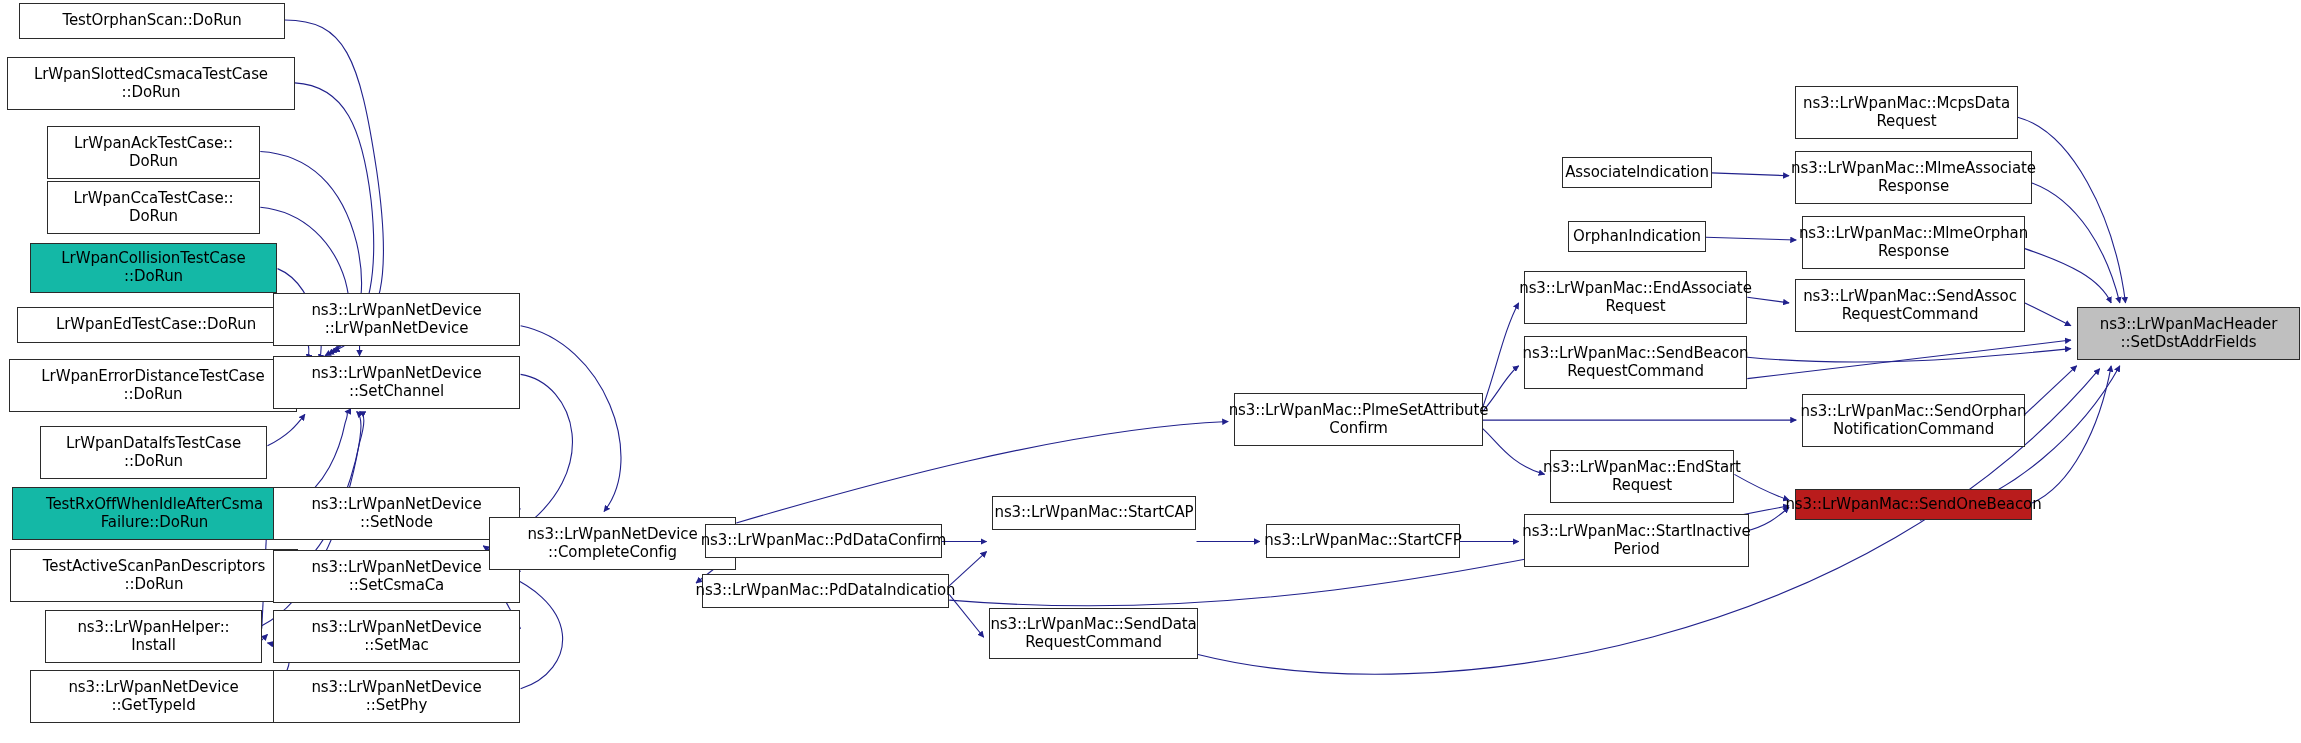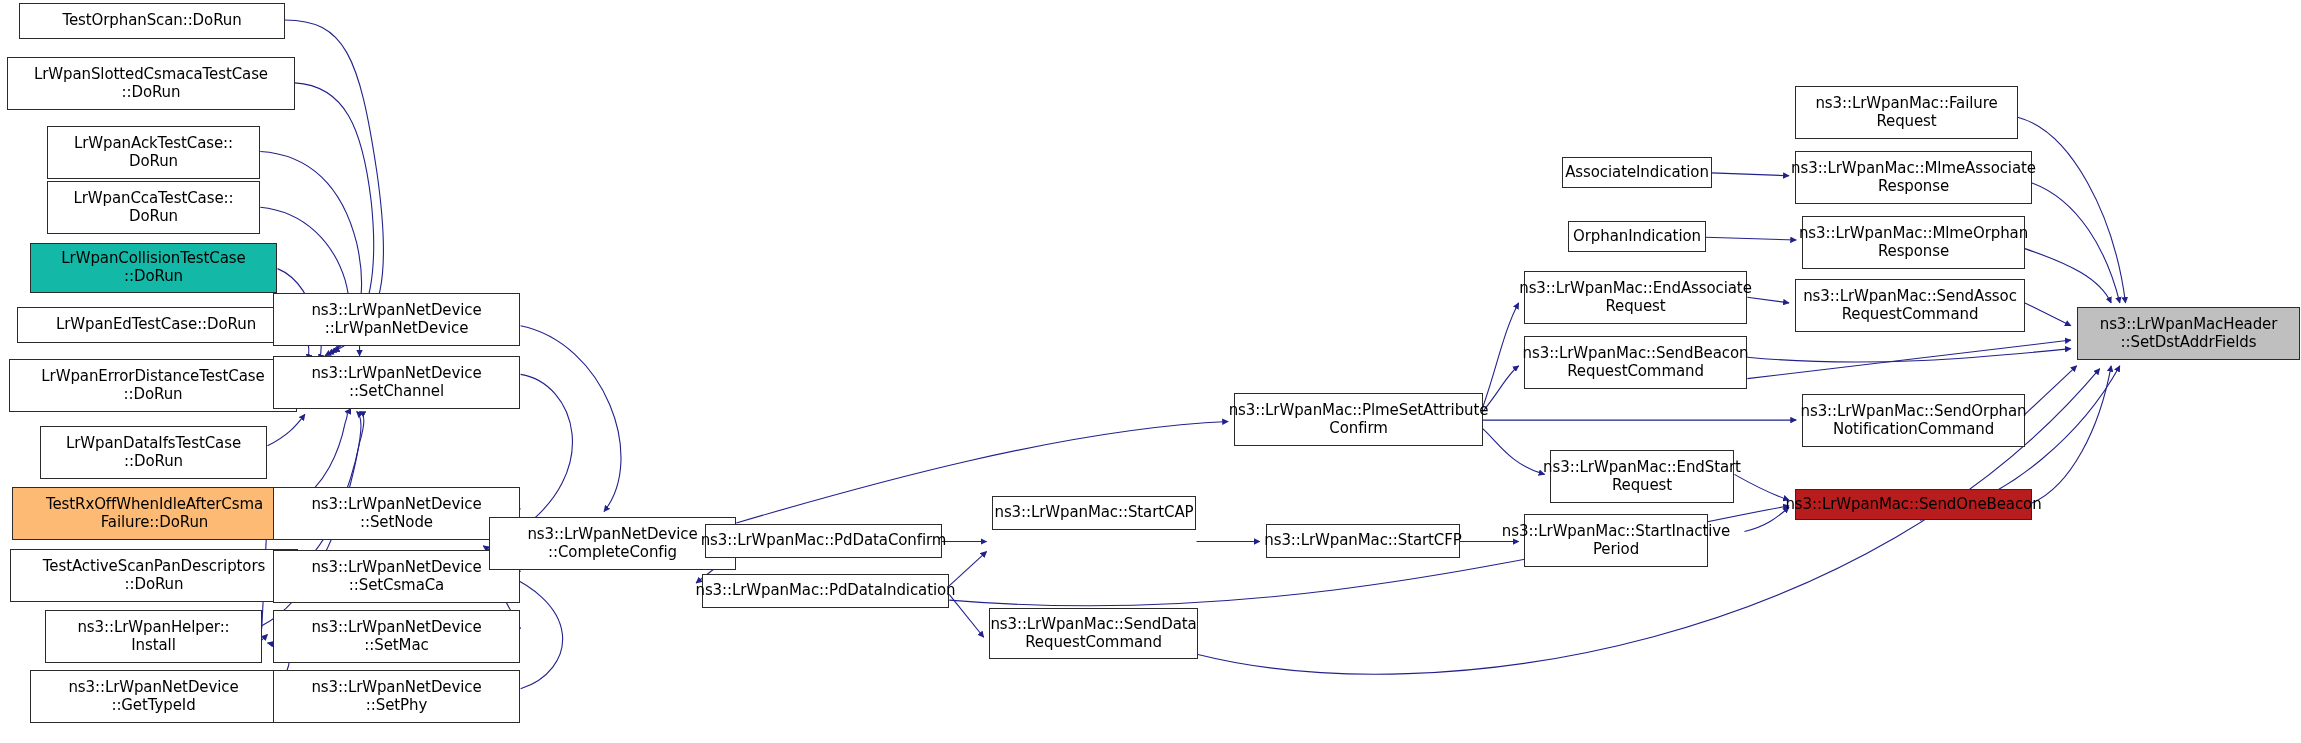--- a/index.html
+++ b/index.html
@@ -119,21 +119,21 @@
 DoRun</span></div>
       <div class="node" style="left: 47px; top: 181px; width: 213px; height: 53px; border-color: rgb(43, 43, 43); background: rgb(255, 255, 255);"><span class="node-label">LrWpanCcaTestCase::
 DoRun</span></div>
       <div class="node" style="left: 30px; top: 243px; width: 247px; height: 50px; border-color: rgb(43, 43, 43); background: #14b8a6;"><span class="node-label">LrWpanCollisionTestCase
 ::DoRun</span></div>
       <div class="node" style="left: 17px; top: 307px; width: 278px; height: 36px; border-color: rgb(43, 43, 43); background: rgb(255, 255, 255);"><span class="node-label">LrWpanEdTestCase::DoRun</span></div>
       <div class="node" style="left: 9px; top: 359px; width: 288px; height: 53px; border-color: rgb(43, 43, 43); background: rgb(255, 255, 255);"><span class="node-label">LrWpanErrorDistanceTestCase
 ::DoRun</span></div>
       <div class="node" style="left: 40px; top: 426px; width: 227px; height: 53px; border-color: rgb(43, 43, 43); background: rgb(255, 255, 255);"><span class="node-label">LrWpanDataIfsTestCase
 ::DoRun</span></div>
-      <div class="node" style="left: 12px; top: 487px; width: 285px; height: 53px; border-color: rgb(43, 43, 43); background: #fdba74;"><span class="node-label">TestRxOffWhenIdleAfterCsma
+      <div class="node" style="left: 12px; top: 487px; width: 285px; height: 53px; border-color: rgb(43, 43, 43); background: #14b8a6;"><span class="node-label">TestRxOffWhenIdleAfterCsma
 Failure::DoRun</span></div>
       <div class="node" style="left: 10px; top: 549px; width: 288px; height: 53px; border-color: rgb(43, 43, 43); background: rgb(255, 255, 255);"><span class="node-label">TestActiveScanPanDescriptors
 ::DoRun</span></div>
       <div class="node" style="left: 45px; top: 610px; width: 217px; height: 53px; border-color: rgb(43, 43, 43); background: rgb(255, 255, 255);"><span class="node-label">ns3::LrWpanHelper::
 Install</span></div>
       <div class="node" style="left: 30px; top: 670px; width: 247px; height: 53px; border-color: rgb(43, 43, 43); background: rgb(255, 255, 255);"><span class="node-label">ns3::LrWpanNetDevice
 ::GetTypeId</span></div>
       <div class="node" style="left: 273px; top: 293px; width: 247px; height: 53px; border-color: rgb(43, 43, 43); background: rgb(255, 255, 255);"><span class="node-label">ns3::LrWpanNetDevice
 ::LrWpanNetDevice</span></div>
       <div class="node" style="left: 273px; top: 356px; width: 247px; height: 53px; border-color: rgb(43, 43, 43); background: rgb(255, 255, 255);"><span class="node-label">ns3::LrWpanNetDevice
@@ -147,33 +147,33 @@
       <div class="node" style="left: 273px; top: 670px; width: 247px; height: 53px; border-color: rgb(43, 43, 43); background: rgb(255, 255, 255);"><span class="node-label">ns3::LrWpanNetDevice
 ::SetPhy</span></div>
       <div class="node" style="left: 489px; top: 517px; width: 247px; height: 53px; border-color: rgb(43, 43, 43); background: rgb(255, 255, 255);"><span class="node-label">ns3::LrWpanNetDevice
 ::CompleteConfig</span></div>
       <div class="node" style="left: 705px; top: 524px; width: 237px; height: 34px; border-color: rgb(43, 43, 43); background: rgb(255, 255, 255);"><span class="node-label">ns3::LrWpanMac::PdDataConfirm</span></div>
       <div class="node" style="left: 702px; top: 574px; width: 247px; height: 34px; border-color: rgb(43, 43, 43); background: rgb(255, 255, 255);"><span class="node-label">ns3::LrWpanMac::PdDataIndication</span></div>
       <div class="node" style="left: 989px; top: 608px; width: 209px; height: 51px; border-color: rgb(43, 43, 43); background: rgb(255, 255, 255);"><span class="node-label">ns3::LrWpanMac::SendData
 RequestCommand</span></div>
       <div class="node" style="left: 992px; top: 496px; width: 204px; height: 34px; border-color: rgb(43, 43, 43); background: rgb(255, 255, 255);"><span class="node-label">ns3::LrWpanMac::StartCAP</span></div>
       <div class="node" style="left: 1266px; top: 524px; width: 194px; height: 34px; border-color: rgb(43, 43, 43); background: rgb(255, 255, 255);"><span class="node-label">ns3::LrWpanMac::StartCFP</span></div>
-      <div class="node" style="left: 1524px; top: 514px; width: 184px; height: 53px; border-color: rgb(43, 43, 43); background: rgb(255, 255, 255);"><span class="node-label">ns3::LrWpanMac::StartInactive
+      <div class="node" style="left: 1524px; top: 514px; width: 225px; height: 53px; border-color: rgb(43, 43, 43); background: rgb(255, 255, 255);"><span class="node-label">ns3::LrWpanMac::StartInactive
 Period</span></div>
       <div class="node" style="left: 1234px; top: 393px; width: 249px; height: 53px; border-color: rgb(43, 43, 43); background: rgb(255, 255, 255);"><span class="node-label">ns3::LrWpanMac::PlmeSetAttribute
 Confirm</span></div>
       <div class="node" style="left: 1524px; top: 271px; width: 223px; height: 53px; border-color: rgb(43, 43, 43); background: rgb(255, 255, 255);"><span class="node-label">ns3::LrWpanMac::EndAssociate
 Request</span></div>
       <div class="node" style="left: 1524px; top: 336px; width: 223px; height: 53px; border-color: rgb(43, 43, 43); background: rgb(255, 255, 255);"><span class="node-label">ns3::LrWpanMac::SendBeacon
 RequestCommand</span></div>
       <div class="node" style="left: 1550px; top: 450px; width: 184px; height: 53px; border-color: rgb(43, 43, 43); background: rgb(255, 255, 255);"><span class="node-label">ns3::LrWpanMac::EndStart
 Request</span></div>
       <div class="node" style="left: 1562px; top: 157px; width: 150px; height: 31px; border-color: rgb(43, 43, 43); background: rgb(255, 255, 255);"><span class="node-label">AssociateIndication</span></div>
       <div class="node" style="left: 1568px; top: 221px; width: 138px; height: 31px; border-color: rgb(43, 43, 43); background: rgb(255, 255, 255);"><span class="node-label">OrphanIndication</span></div>
-      <div class="node" style="left: 1795px; top: 86px; width: 223px; height: 53px; border-color: rgb(43, 43, 43); background: rgb(255, 255, 255);"><span class="node-label">ns3::LrWpanMac::Failure
+      <div class="node" style="left: 1795px; top: 86px; width: 223px; height: 53px; border-color: rgb(43, 43, 43); background: rgb(255, 255, 255);"><span class="node-label">ns3::LrWpanMac::McpsData
 Request</span></div>
       <div class="node" style="left: 1795px; top: 151px; width: 237px; height: 53px; border-color: rgb(43, 43, 43); background: rgb(255, 255, 255);"><span class="node-label">ns3::LrWpanMac::MlmeAssociate
 Response</span></div>
       <div class="node" style="left: 1802px; top: 216px; width: 223px; height: 53px; border-color: rgb(43, 43, 43); background: rgb(255, 255, 255);"><span class="node-label">ns3::LrWpanMac::MlmeOrphan
 Response</span></div>
       <div class="node" style="left: 1795px; top: 279px; width: 230px; height: 53px; border-color: rgb(43, 43, 43); background: rgb(255, 255, 255);"><span class="node-label">ns3::LrWpanMac::SendAssoc
 RequestCommand</span></div>
       <div class="node" style="left: 1802px; top: 394px; width: 223px; height: 53px; border-color: rgb(43, 43, 43); background: rgb(255, 255, 255); align-items: center;"><span class="node-label">ns3::LrWpanMac::SendOrphan
 NotificationCommand</span></div>
       <div class="node" style="left: 1795px; top: 489px; width: 237px; height: 31px; border-color: rgb(43, 43, 43); background: #b91c1c;"><span class="node-label">ns3::LrWpanMac::SendOneBeacon</span></div>

